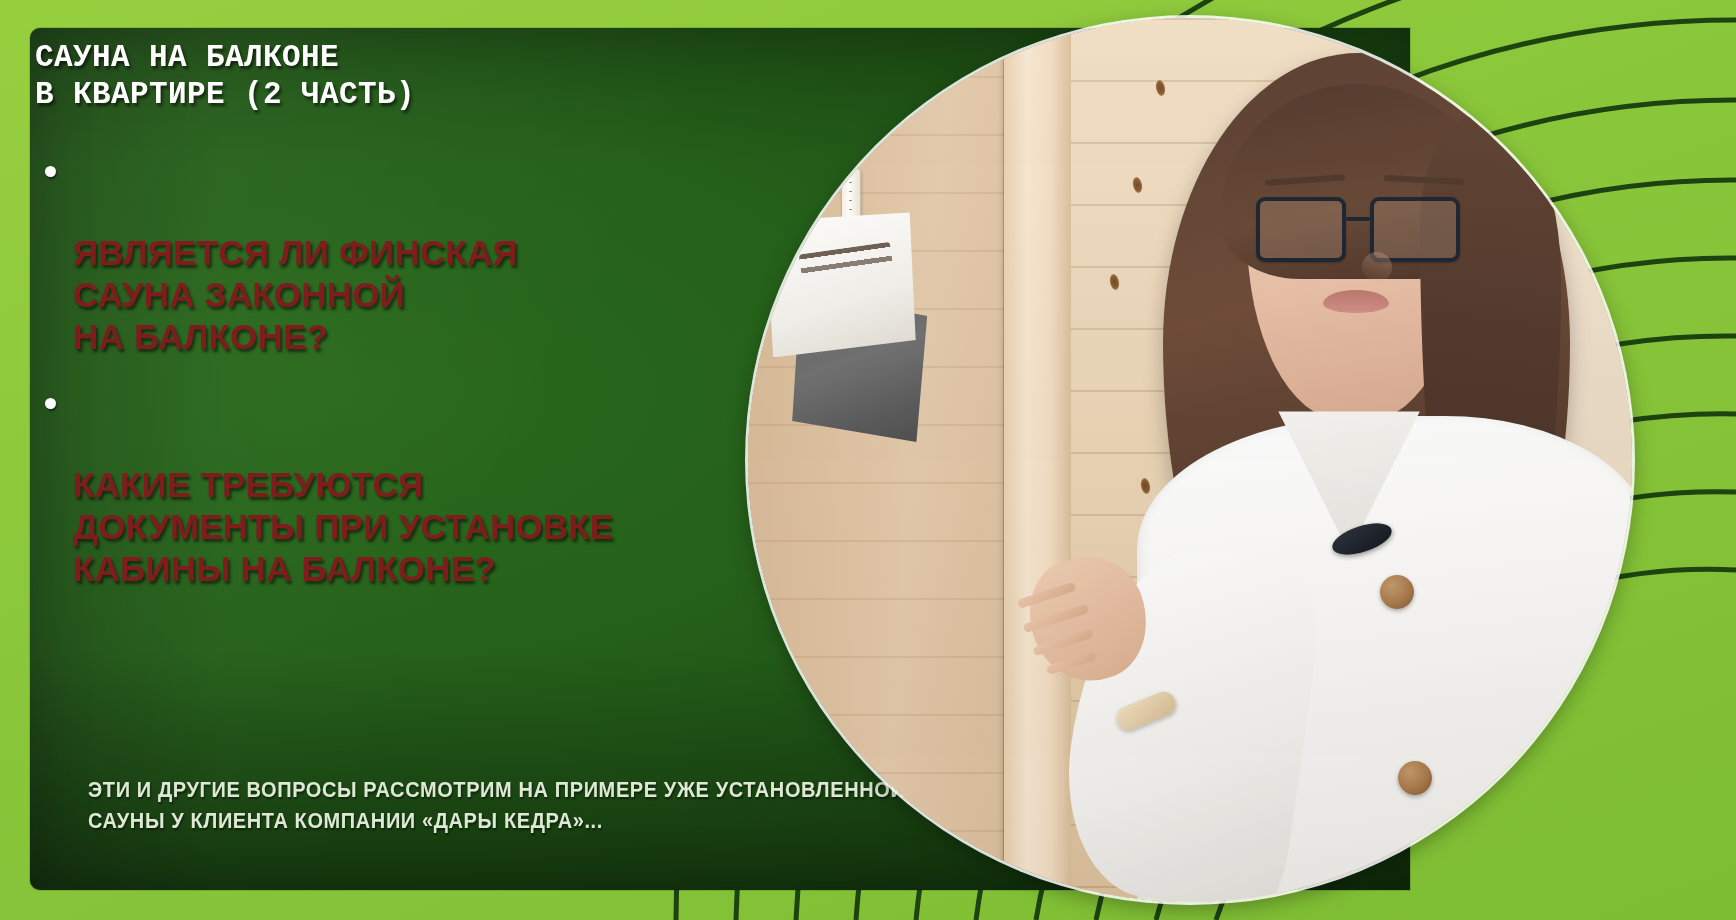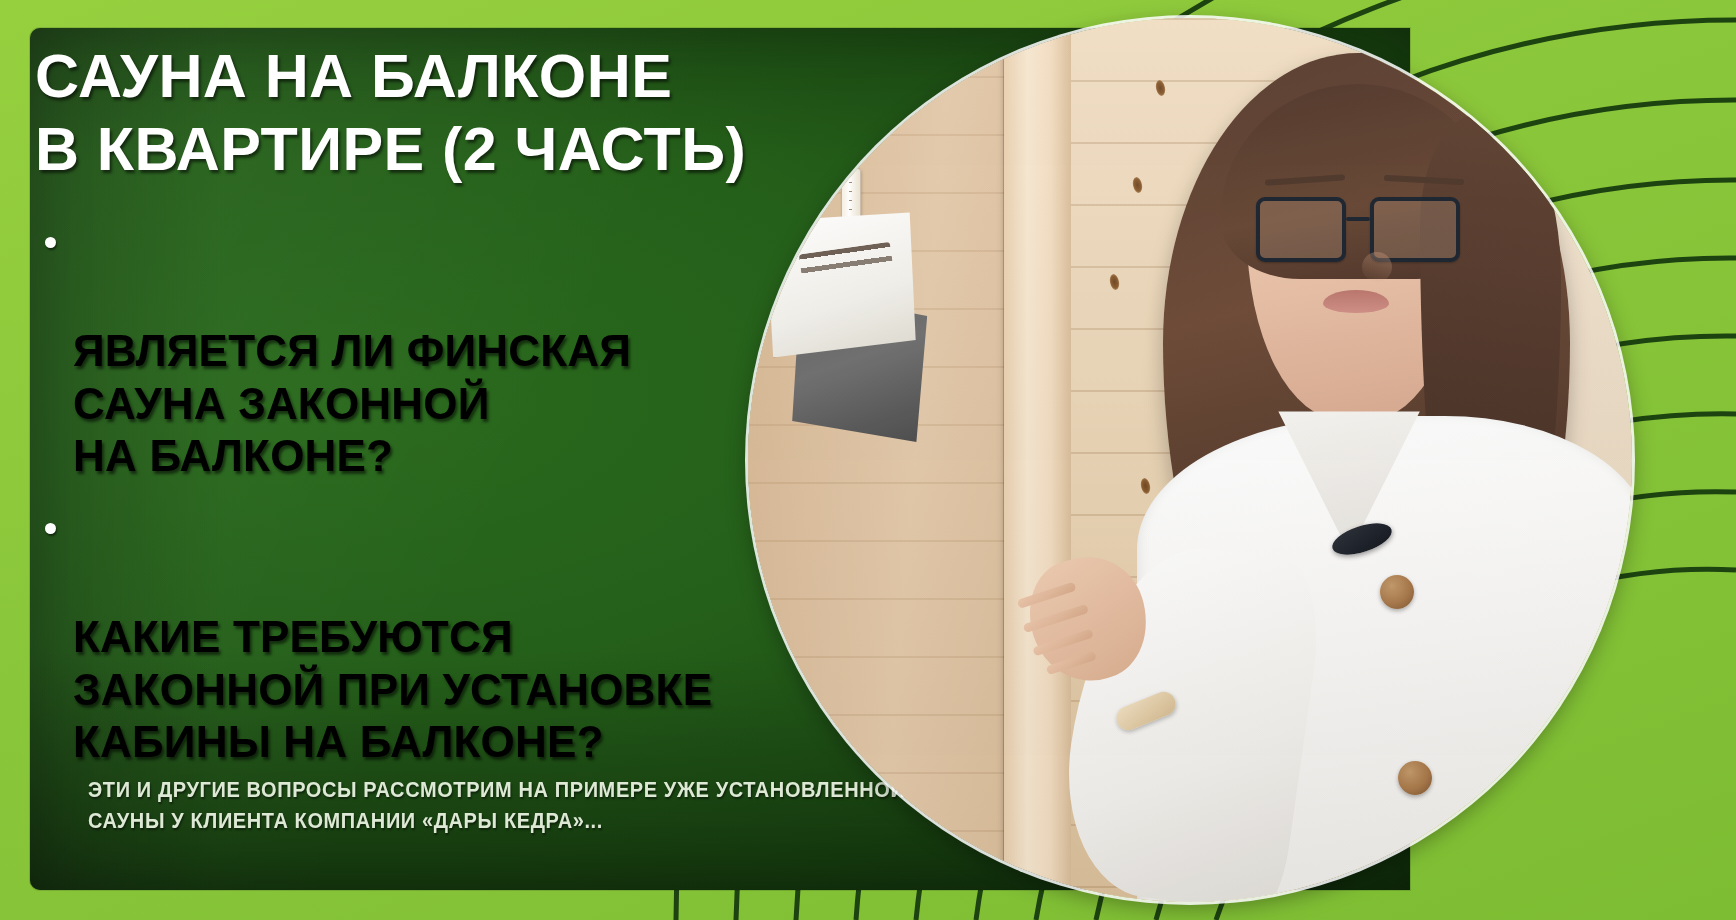--- a/index.html
+++ b/index.html
@@ -55,35 +55,36 @@
   
   .text-col{
     position:absolute;
     left:35px; top:40px;
     width:760px;
     z-index:6;
   }
   .title{
     color:#ffffff;
     font-weight:bold;
-    font-size:61px;
+    font-size:31px;
     line-height:1.19;
     letter-spacing:.4px;
     text-shadow:2px 3px 3px rgba(0,0,0,.55);
     white-space:pre-line;
+    font-family:Liberation Mono, monospace;
   }
   .bullets{
     margin-top:34px;
     list-style:none;
   }
   .bullet{
     position:relative;
-    color:#000000;
+    color:#7f1d1d;
     font-weight:bold;
-    font-size:44px;
+    font-size:35px;
     line-height:1.20;
     letter-spacing:.2px;
     text-shadow:2px 3px 3px rgba(0,0,0,.55);
     padding-left:38px;
     margin-bottom:22px;
     white-space:pre-line;
   }
   .bullet .dot{
     position:absolute;
     left:10px; top:18px;
@@ -377,21 +378,21 @@
     <ul class="bullets">
       <li class="bullet">
         <span class="dot"></span>
         <span>ЯВЛЯЕТСЯ ЛИ ФИНСКАЯ
 САУНА ЗАКОННОЙ
 НА БАЛКОНЕ?</span>
       </li>
       <li class="bullet">
         <span class="dot"></span>
         <span>КАКИЕ ТРЕБУЮТСЯ
-ЗАКОННОЙ ПРИ УСТАНОВКЕ
+ДОКУМЕНТЫ ПРИ УСТАНОВКЕ
 КАБИНЫ НА БАЛКОНЕ?</span>
       </li>
     </ul>
   </div>
 
   <div class="footnote">ЭТИ И ДРУГИЕ ВОПРОСЫ РАССМОТРИМ НА ПРИМЕРЕ УЖЕ УСТАНОВЛЕННОЙ
 САУНЫ У КЛИЕНТА КОМПАНИИ «ДАРЫ КЕДРА»...</div>
 
   <div class="photo-circle">
     <div class="photo-inner">

